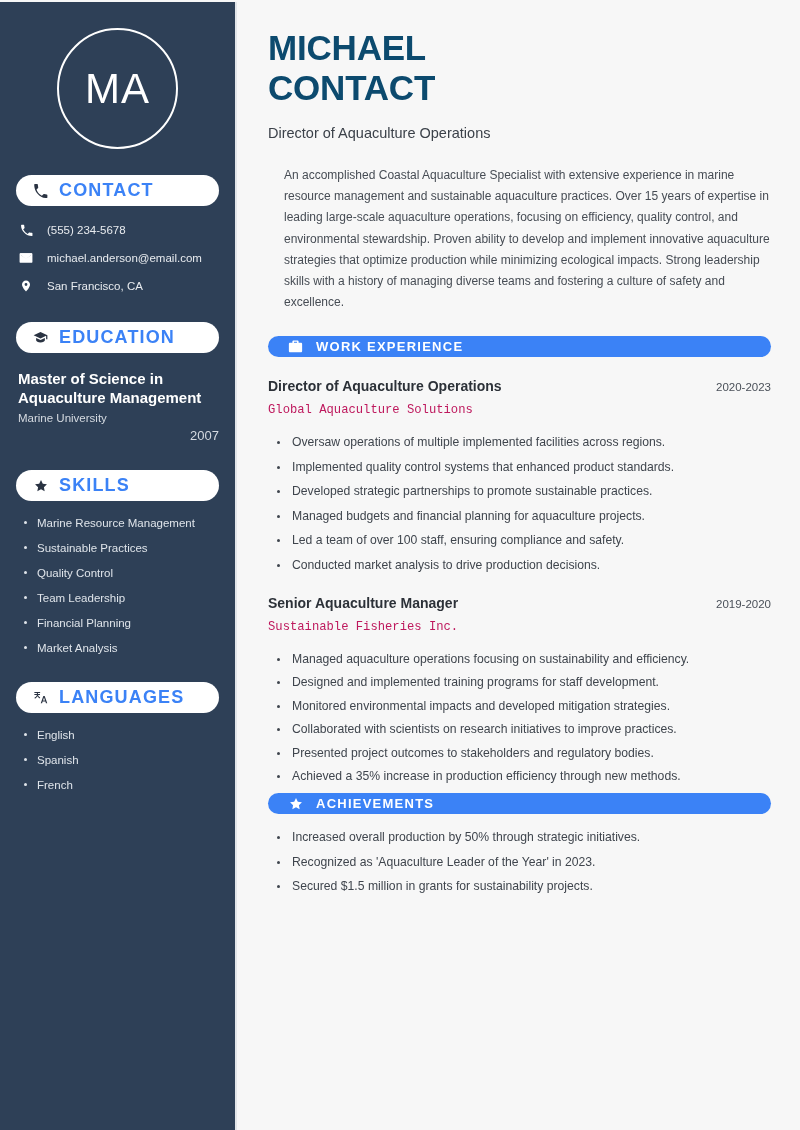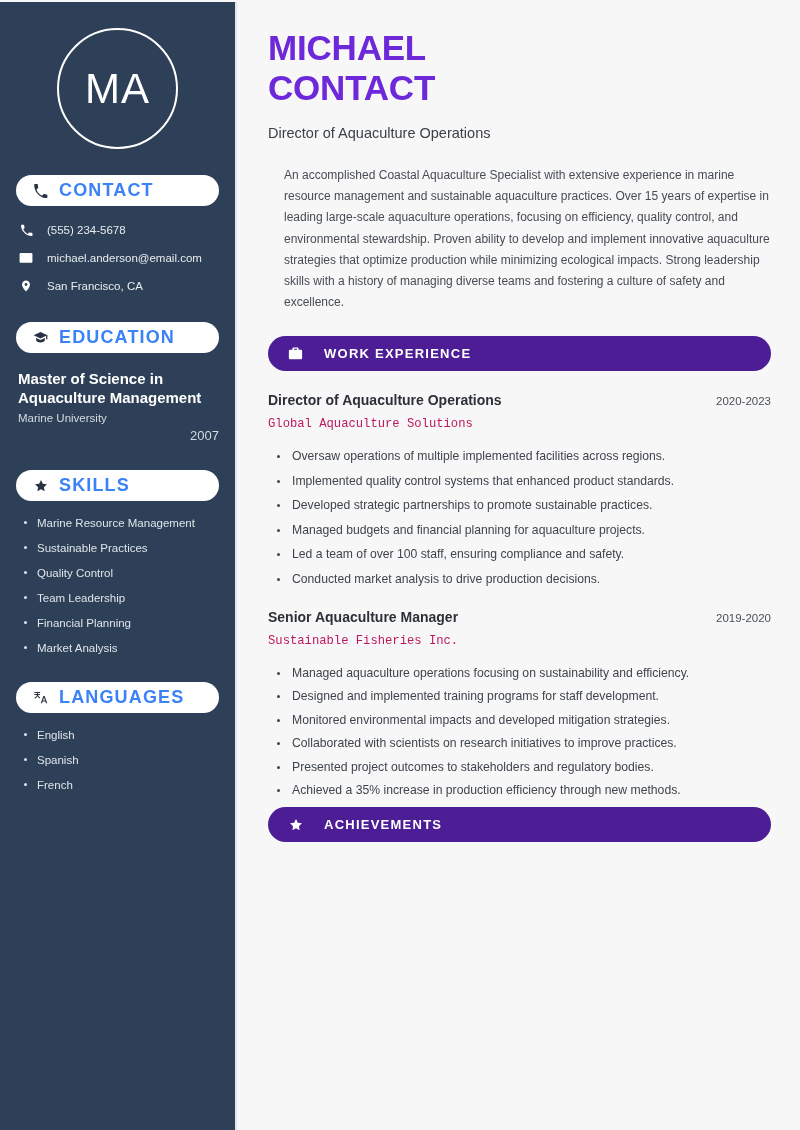--- a/index.html
+++ b/index.html
@@ -156,21 +156,21 @@
     left: 239px;
     top: 0;
     width: 561px;
     height: 1130px;
     background: #f7f7f7;
     box-sizing: border-box;
     padding: 28px 29px 0 29px;
   }
 
   .name {
-    color: #6d28d9;
+    color: #0c4a6e;
     font-size: 35px;
     font-weight: bold;
     line-height: 40px;
     letter-spacing: -0.2px;
     margin: 0;
     max-width: 330px;
   }
   .job-title {
     color: #3b4149;
     font-size: 14.5px;
@@ -181,29 +181,28 @@
 
   .summary {
     color: #464c54;
     font-size: 12px;
     line-height: 21.2px;
     margin: 22px 0 0 16px;
     text-align: left;
   }
 
   .pill-dark {
-    height: 35px;
-    background: #4c1d95;
+    height: 21px;
+    background: #3b82f6;
     border-radius: 18px;
     display: flex;
     align-items: center;
     padding-left: 20px;
     box-sizing: border-box;
     margin-top: 23px;
-    gap: 8px;
   }
   .pill-dark .pill-icon {
     width: 15px;
     height: 15px;
     display: inline-flex;
     align-items: center;
     justify-content: center;
     margin-right: 13px;
     flex: none;
   }
@@ -422,15 +421,20 @@
 
     <div class="pill-dark overlap">
       <span class="pill-icon">
         <svg width="14" height="14" viewBox="0 0 24 24">
             <path d="M12 1.8l3.1 6.5 7.1.9-5.2 4.9 1.3 7-6.3-3.4-6.3 3.4 1.3-7L1.8 9.2l7.1-.9L12 1.8z"></path>
           </svg>
       </span>
       <span class="pill-text">ACHIEVEMENTS</span>
     </div>
 
+    <ul class="bullets">
+      <li>Increased overall production by 50% through strategic initiatives.</li>
+      <li>Recognized as 'Aquaculture Leader of the Year' in 2023.</li>
+      <li>Secured $1.5 million in grants for sustainability projects.</li>
+    </ul>
 
   </main>
 </div>
 
 </body></html>

